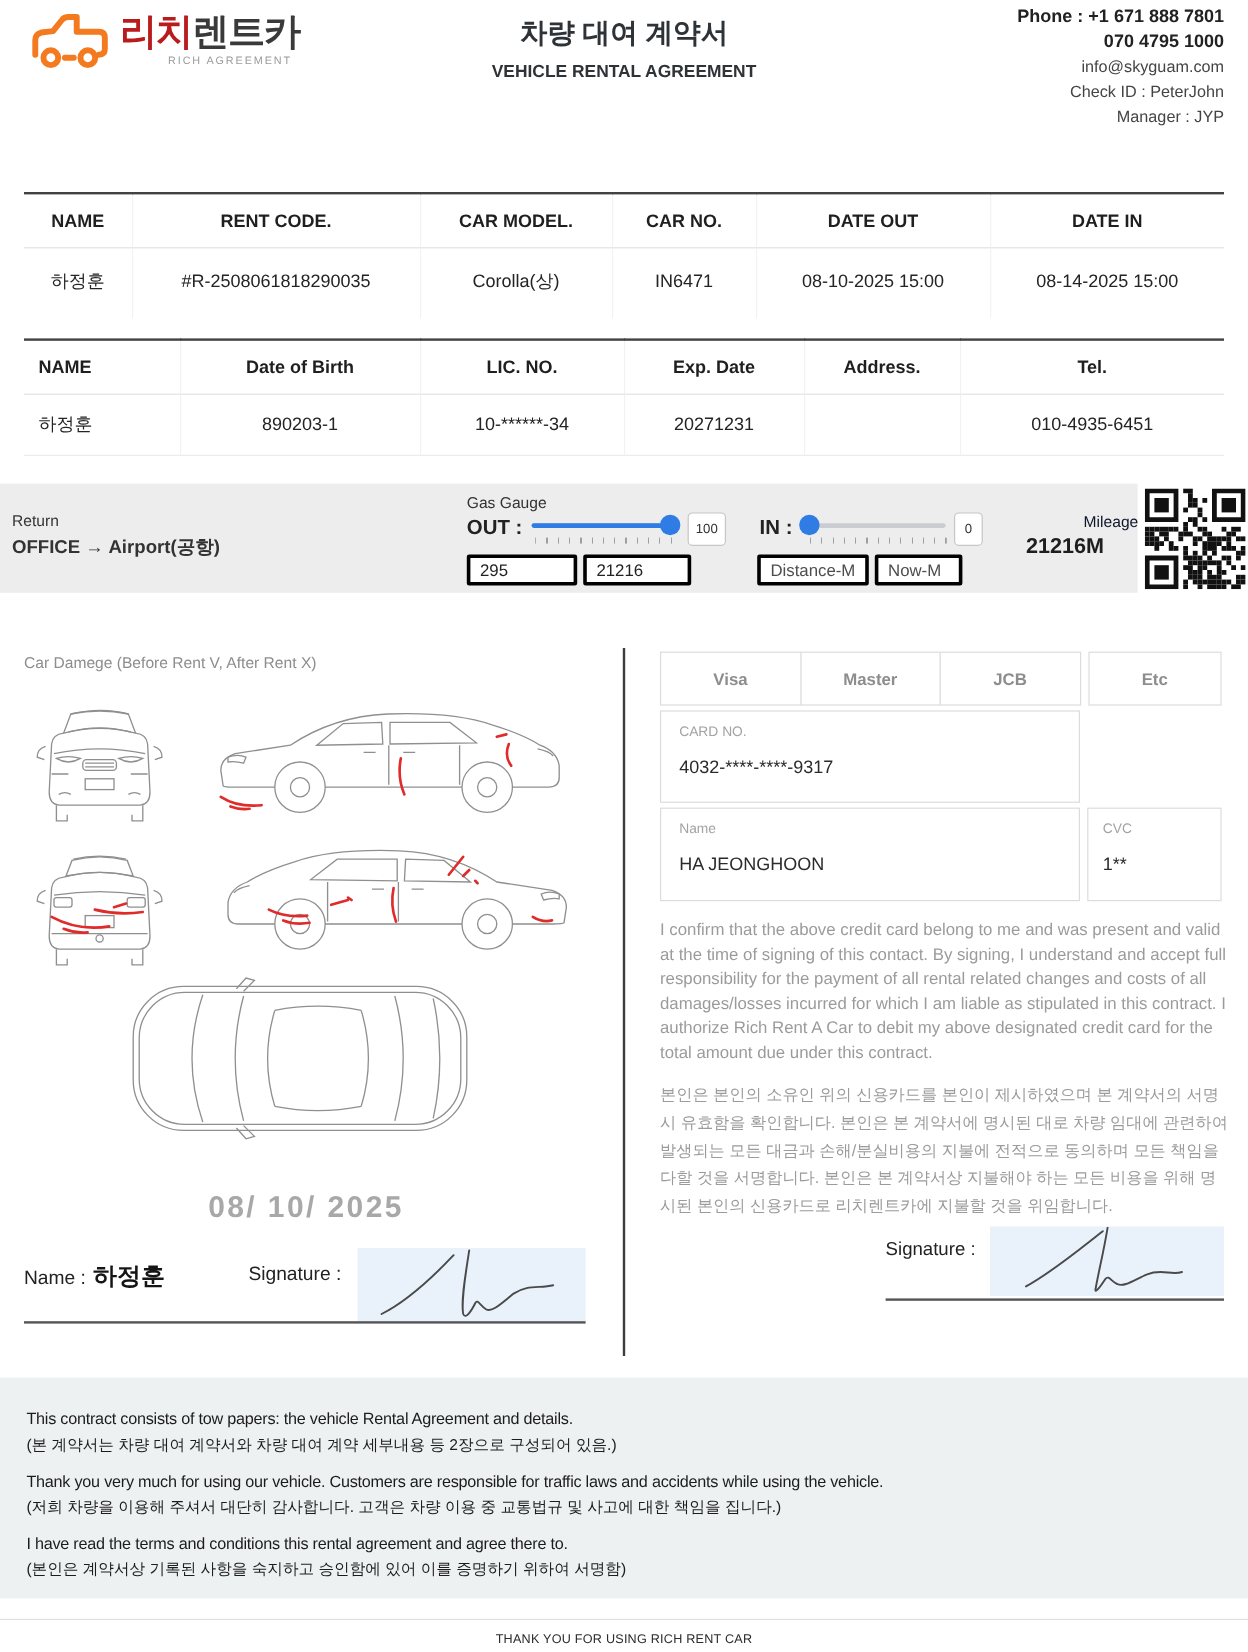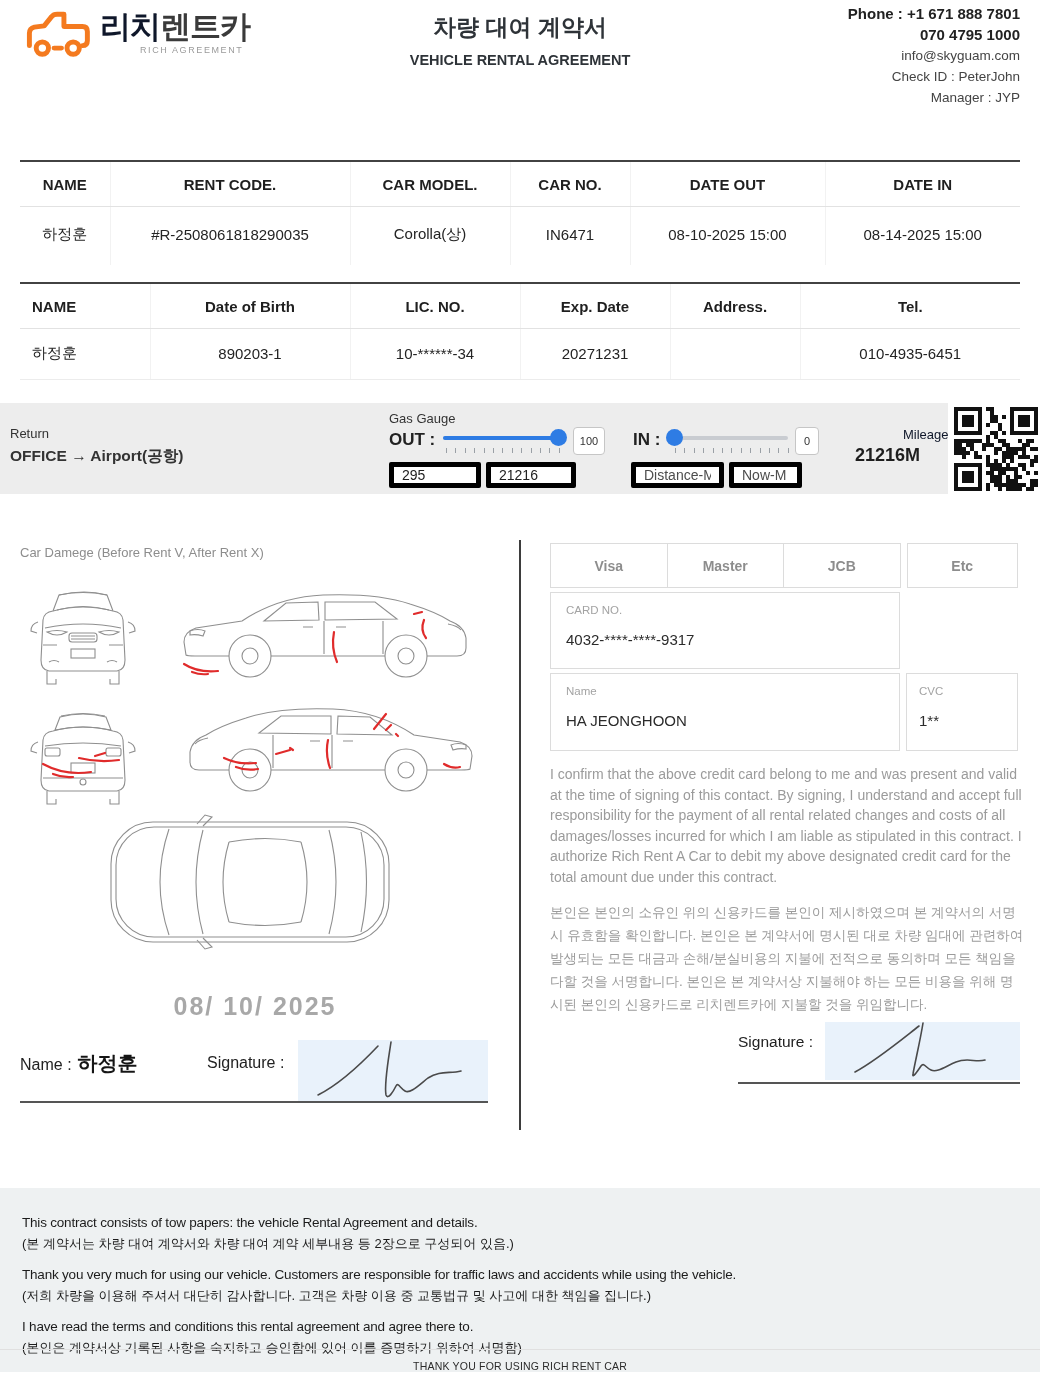--- a/index.html
+++ b/index.html
@@ -4,21 +4,21 @@
 <style>
   html,body { margin:0; padding:0; background:#fff; }
   .page { position:relative; width:1040px; height:1377px; background:#fff;
           font-family:"Liberation Sans","DejaVu Sans",sans-serif; color:#222; overflow:hidden; }
 
   
   .logo { position:absolute; left:22px; top:6px; display:flex; align-items:flex-start; }
   .logo-icon { width:74px; height:62px; margin-right:4px; }
   .logo-text { padding-top:4px; }
   .logo-kr { font-size:31px; font-weight:bold; letter-spacing:-1px; line-height:34px; }
-  .logo-kr .lo { color:#0f172a; }
+  .logo-kr .lo { color:#b91c1c; }
   .logo-kr .ld { color:#3a3a3a; }
   .logo-sub { font-size:9px; letter-spacing:1.6px; color:#9a9a9a; margin-top:1px; margin-left:40px; }
 
   .title-block { position:absolute; left:320px; top:12px; width:400px; text-align:center; }
   .title-ko { font-size:23px; font-weight:bold; color:#2e3338; }
   .title-en { font-size:14.5px; font-weight:bold; color:#2e3338; margin-top:9px; }
 
   .contact { position:absolute; right:20px; top:3px; text-align:right; }
   .contact .c-bold { font-size:15px; font-weight:bold; color:#222; line-height:21px; }
   .contact .c-norm { font-size:13.5px; color:#444; line-height:21px; }
@@ -45,21 +45,21 @@
   .band .gas-label { position:absolute; left:389px; top:8px; font-size:13px; color:#333; }
   .band .slider-label { position:absolute; font-size:17px; font-weight:bold; color:#222; }
   .slider { position:absolute; width:120px; height:18px; }
   .slider .track { position:absolute; left:0; width:120px; top:7px; height:4px; border-radius:2px; background:#c9ccd1; }
   .slider .fill  { position:absolute; left:0; top:7px; height:4px; border-radius:2px; background:#2e7ce4; }
   .slider .thumb { position:absolute; top:0; width:17px; height:17px; border-radius:50%; background:#2e7ce4; }
   .ticks { position:absolute; width:114px; height:5px;
            background:repeating-linear-gradient(to right,#9aa0a6 0 1px,transparent 1px 9.4px); }
   .vbox { position:absolute; height:26px; background:#fff; border:1px solid #c6c6c6; border-radius:4px;
           font-size:11px; color:#333; text-align:center; line-height:26px; }
-  .ginput { position:absolute; height:26px; background:#fff; border:5px solid #000000; border-radius:2px;
+  .ginput { position:absolute; height:26px; background:#fff; border:3px solid #000000; border-radius:2px;
             font-size:14px; color:#222; padding:0 8px; box-sizing:border-box; font-family:inherit; outline:none; }
   .ginput::placeholder { color:#4d4d4d; opacity:1; }
   .band .mileage-label { position:absolute; left:855px; top:24px; font-size:13px; color:#0f172a;margin-left:48px; }
   .band .mileage-value { position:absolute; left:855px; top:42px; font-size:18px; font-weight:bold; color:#1e1e1e; }
   .qr { position:absolute; left:952px; top:403px; width:88px; height:92px; background:#fff;
         display:flex; align-items:center; justify-content:center; }
 
   
   .vdivider { position:absolute; left:519px; top:540px; width:2px; height:590px; background:#3d3d3d; }
 
@@ -96,21 +96,21 @@
   .confirm-en { position:absolute; left:550px; top:764px; width:472px; font-size:14px;
                 line-height:20.5px; color:#9b9b9b; }
   .confirm-ko { position:absolute; left:550px; top:901px; width:476px; font-size:13.5px;
                 line-height:23px; color:#9b9b9b; }
   .sig-label-right { position:absolute; left:738px; top:1033px; font-size:15.5px; color:#222; }
   .sig-pad-right { left:825px; top:1022px; width:195px; height:58px; }
   .sig-line-right { position:absolute; left:738px; top:1082px; width:282px; height:2px; background:#555; }
 
   
   .terms { position:absolute; left:0; top:1148px; width:1040px; height:184px; background:#eef1f2;
-           box-sizing:border-box; padding:24px 30px 0 22px;margin-top:40px; }
+           box-sizing:border-box; padding:24px 30px 0 22px; }
   .term-pair { margin-bottom:10px; }
   .term-en { font-size:13.5px; color:#1c1c1c; line-height:21px; letter-spacing:-0.2px; }
   .term-ko { font-size:13px; color:#1c1c1c; line-height:21px; }
 
   .bottom-line { position:absolute; left:0; top:1349px; width:1040px; height:1px; background:#e0e0e0; }
   .bottom-text { position:absolute; left:0; top:1360px; width:1040px; text-align:center;
                  font-size:10.5px; color:#2b2b2b; letter-spacing:0.2px; }
 </style>
 </head>
 <body>

